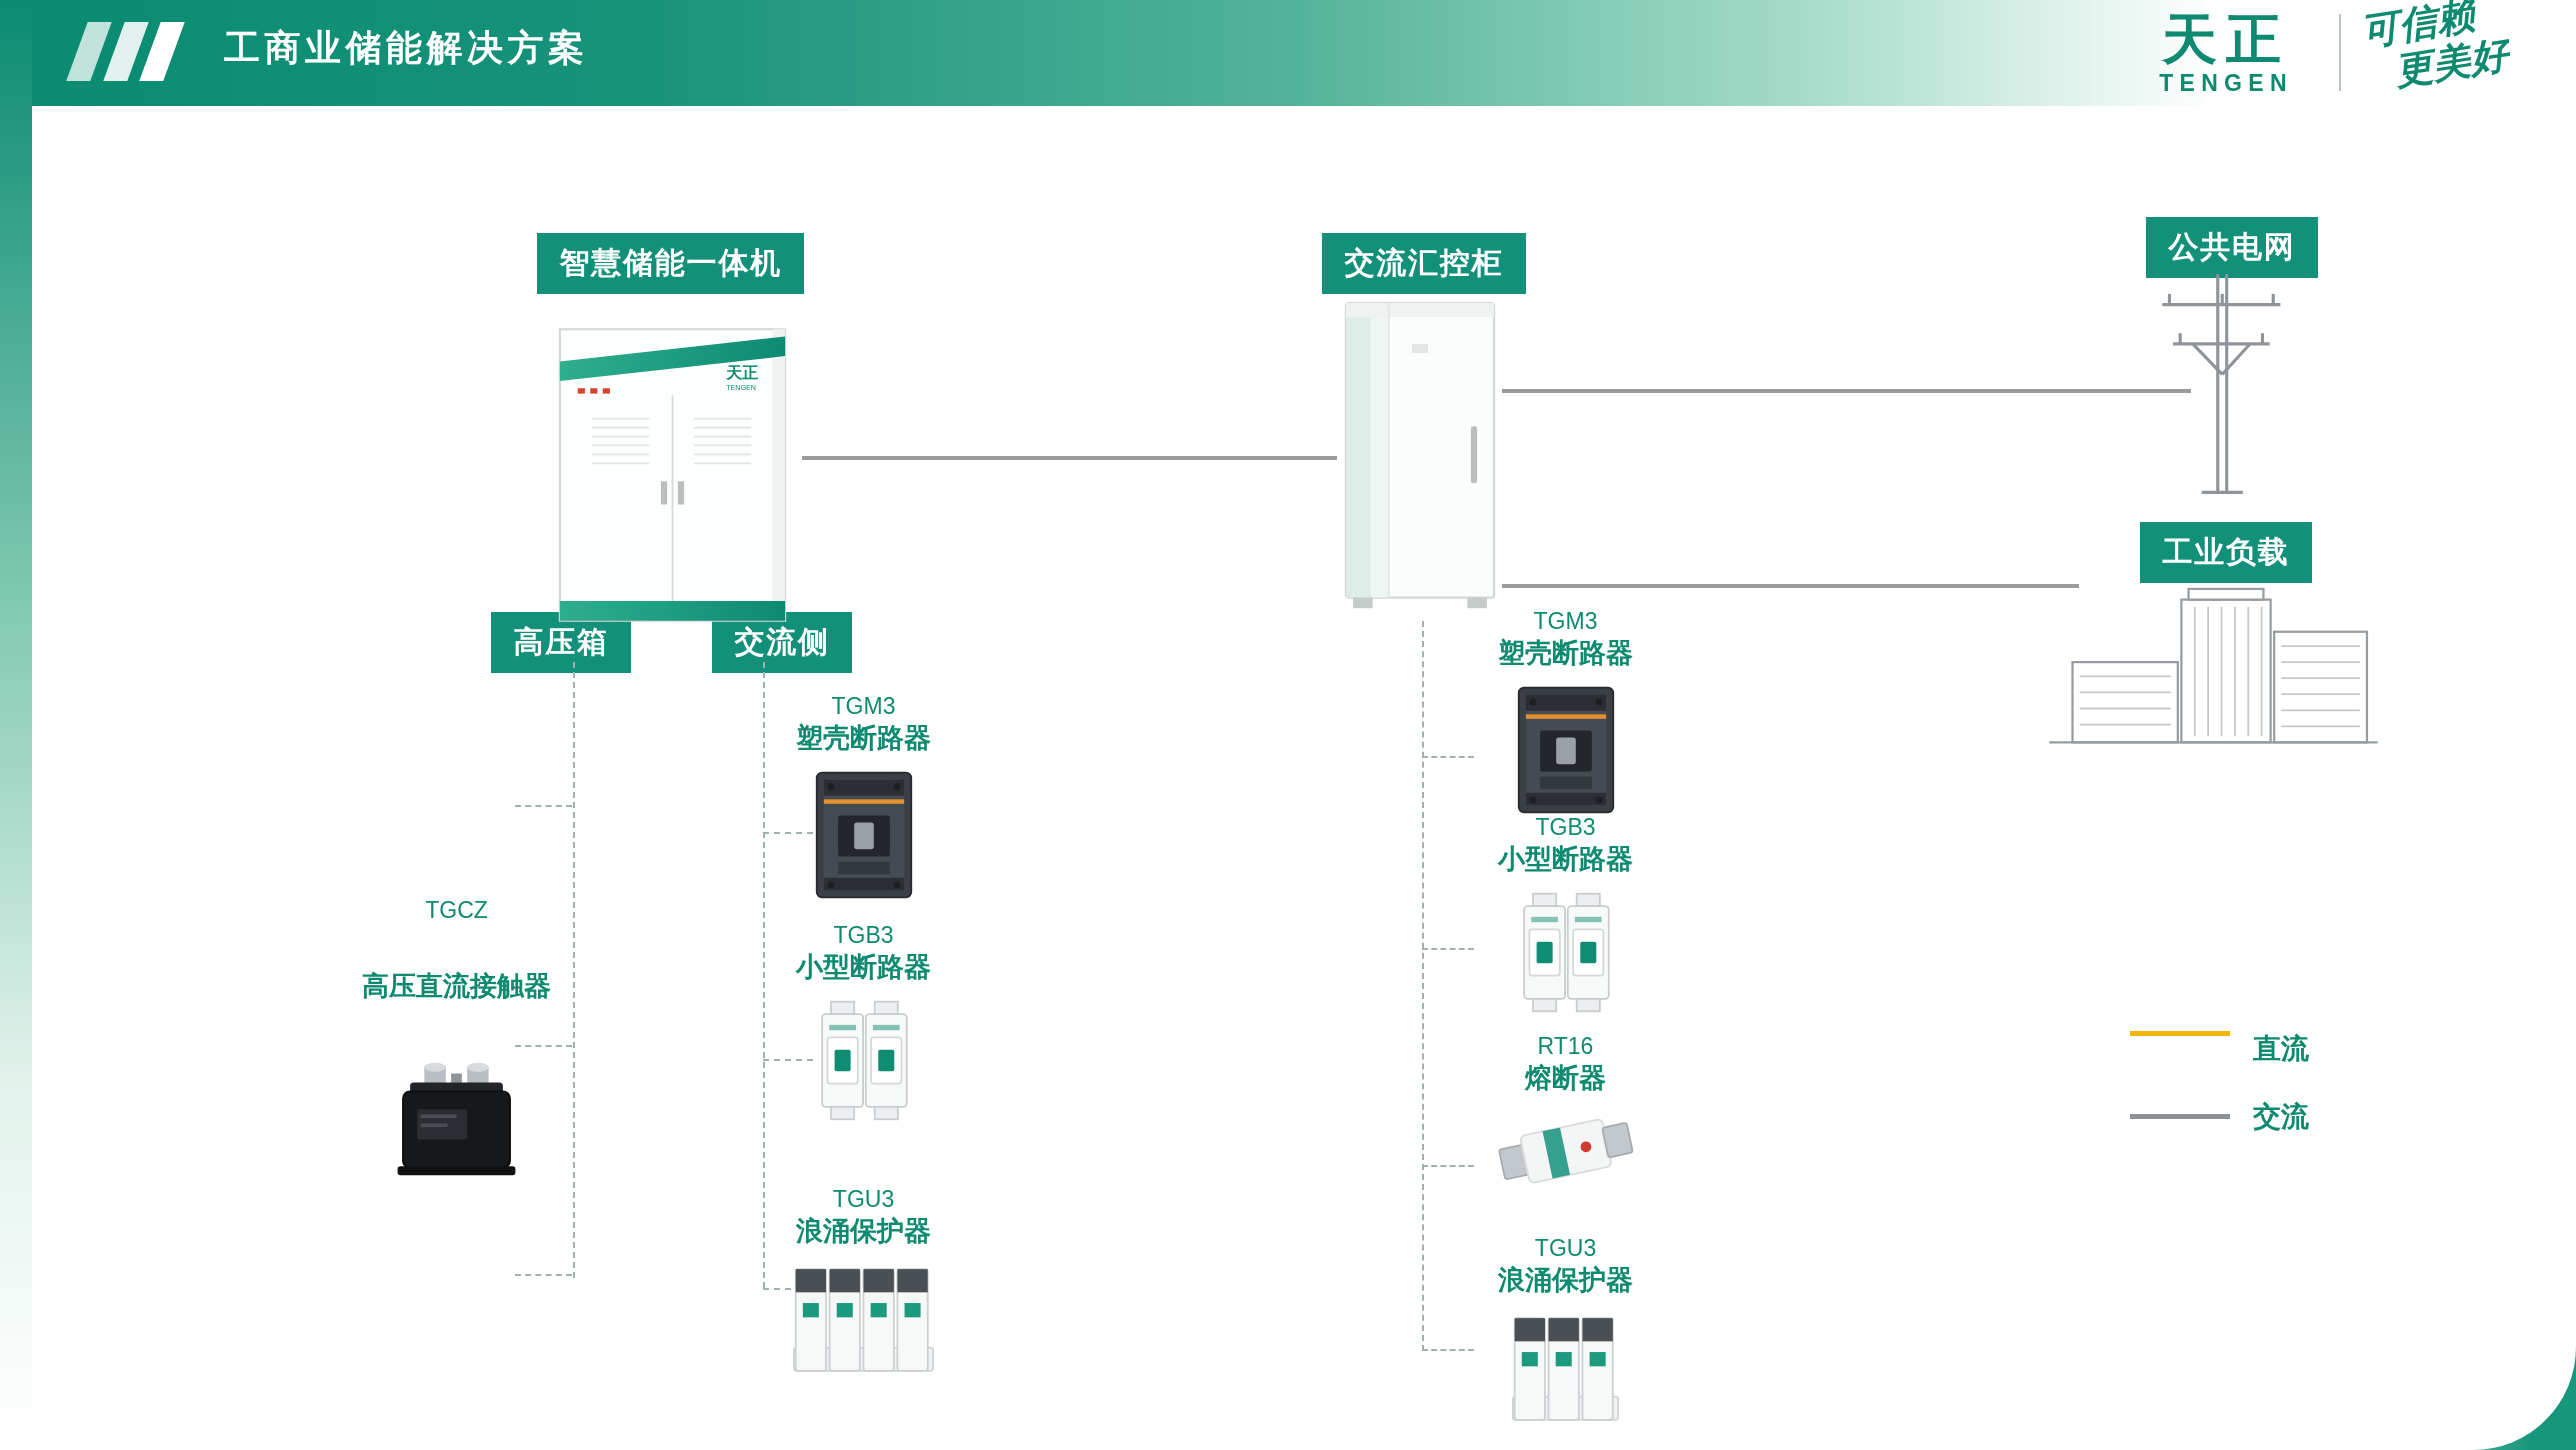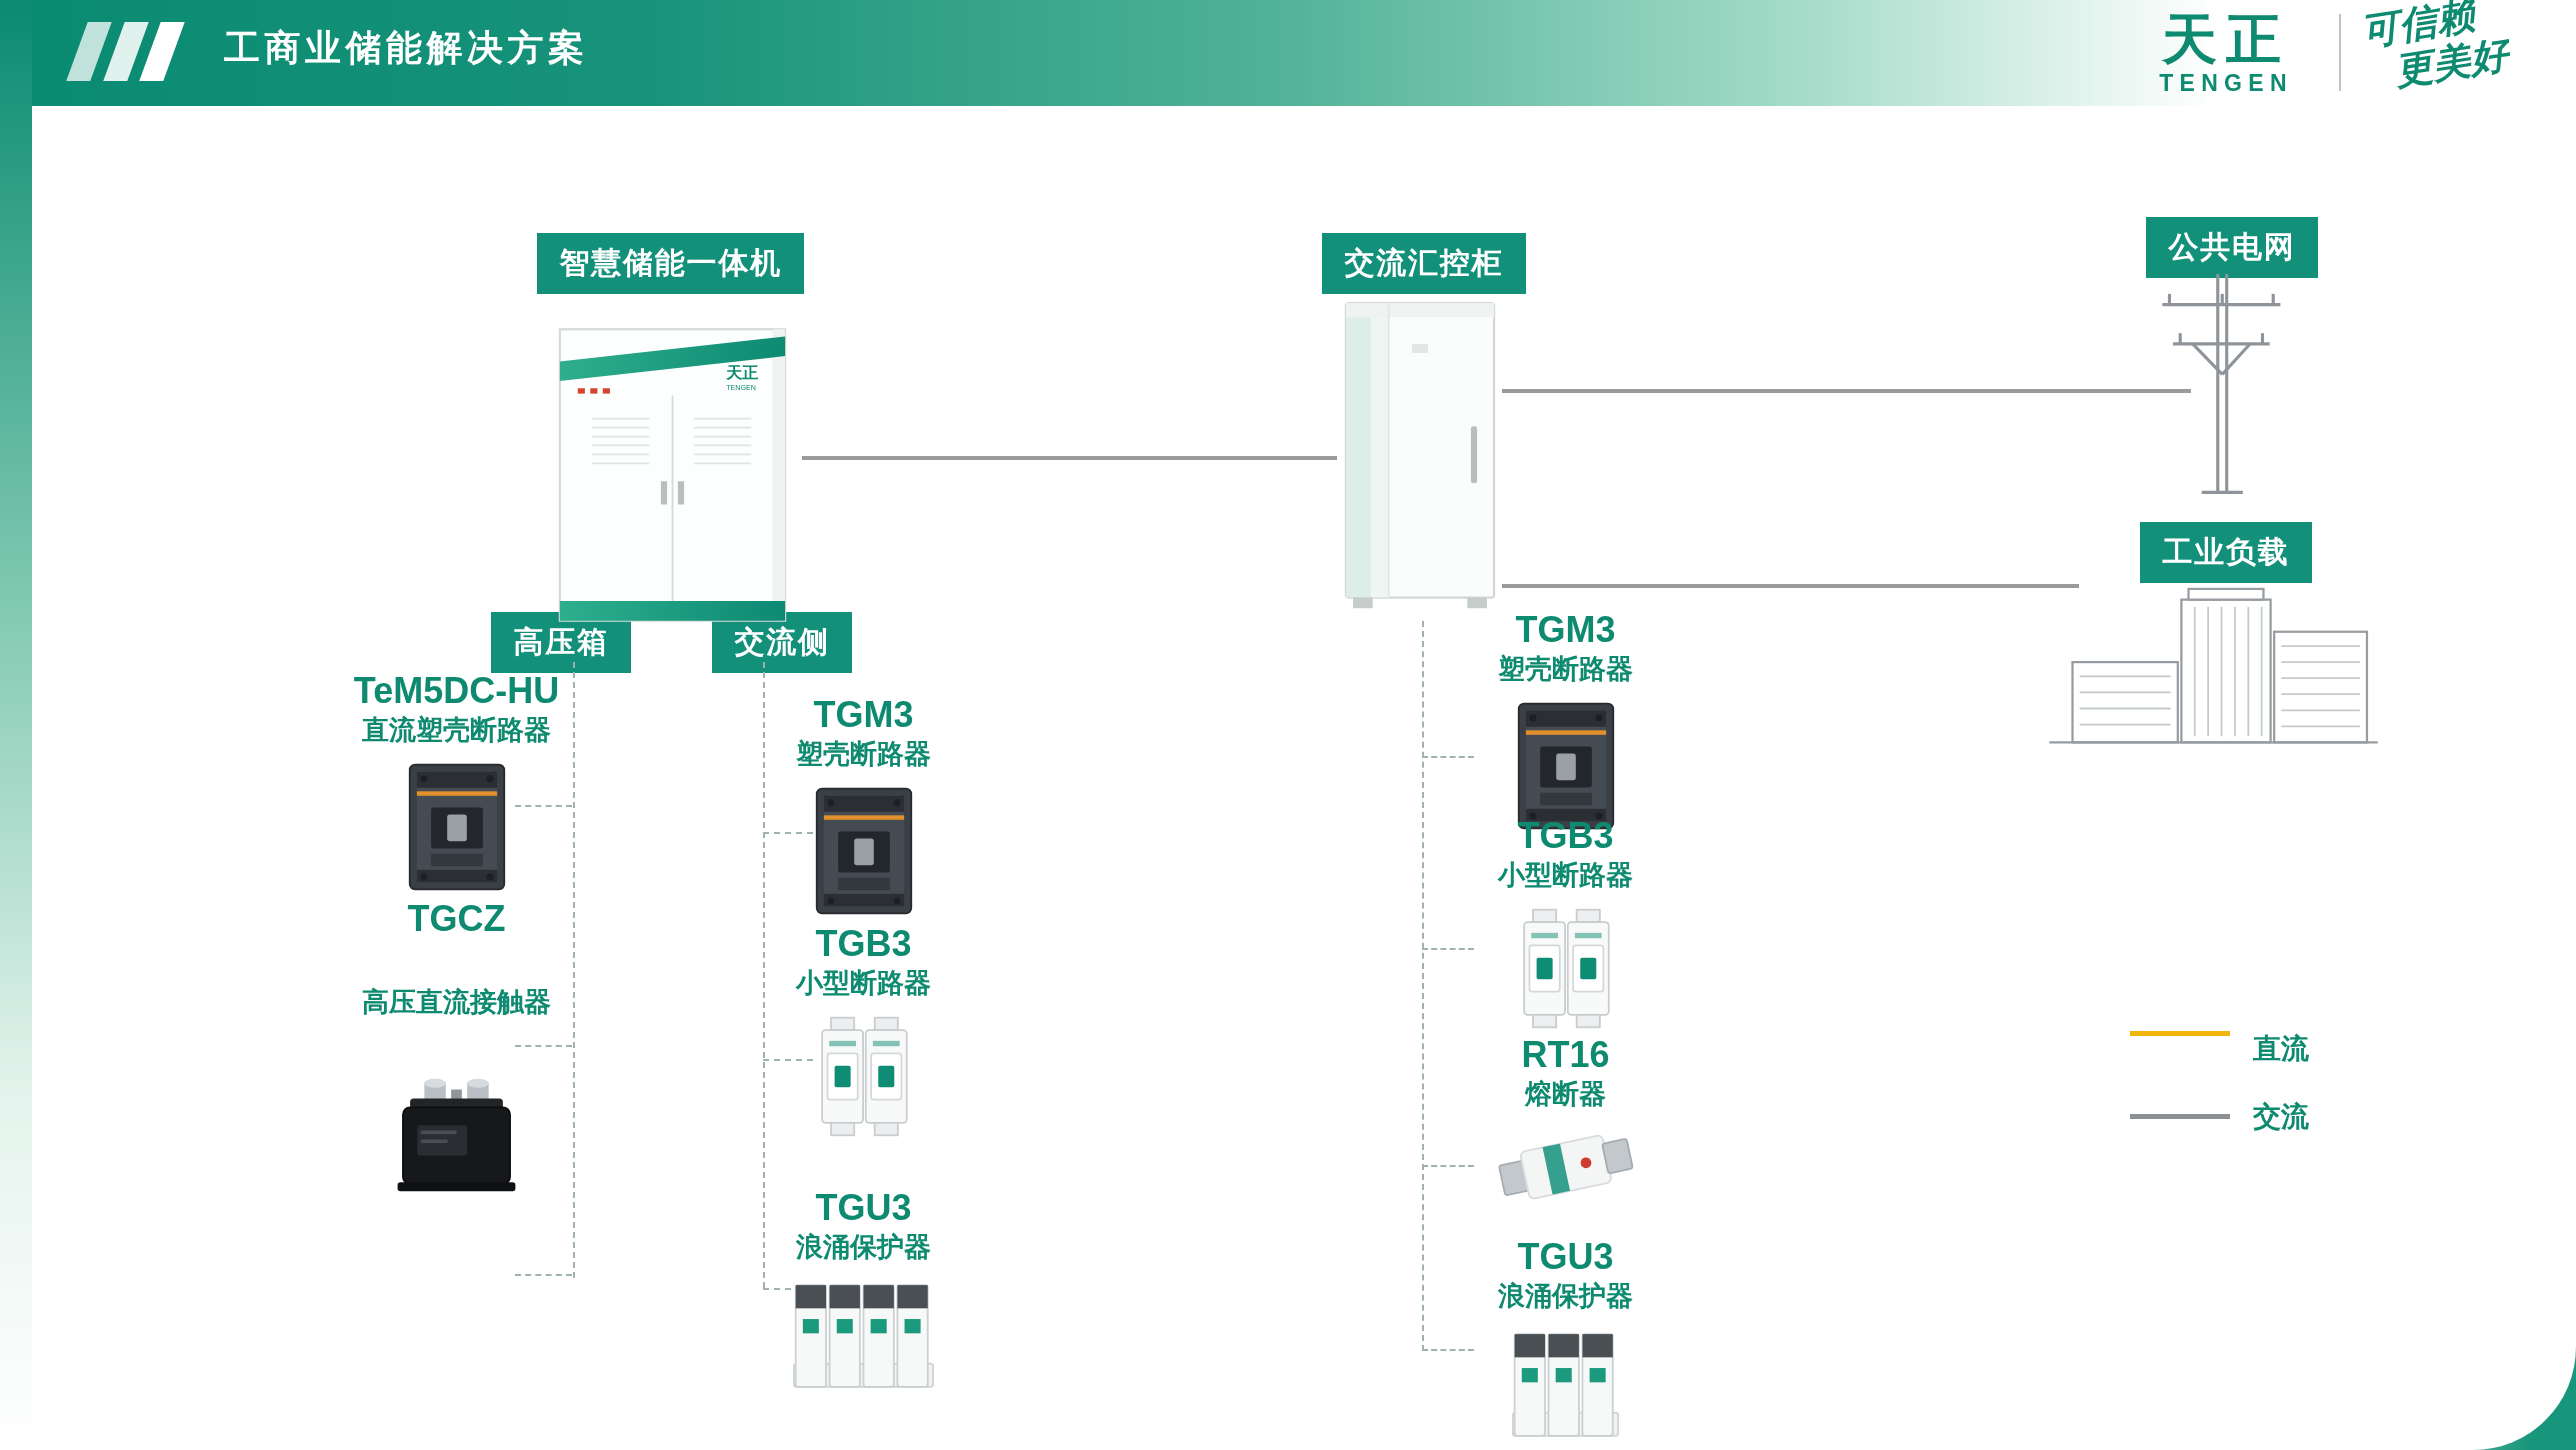--- a/index.html
+++ b/index.html
@@ -37,21 +37,21 @@
   
   .hline{position:absolute;height:3.6px;background:#9b9b9b;}
   .vdash{position:absolute;width:0;border-left:2.7px dashed #9fb3ac;}
   .hdash{position:absolute;height:0;border-top:2.7px dashed #9fb3ac;}
 
   
   .ill{position:absolute;}
 
   
   .prod{position:absolute;width:215px;display:flex;flex-direction:column;align-items:center;text-align:center;}
-  .model{font-size:36px;font-weight:700;color:#0E8A70;line-height:1.2;white-space:nowrap;}
+  .model{font-size:23px;font-weight:400;color:#0E8A70;line-height:1.2;white-space:nowrap;}
   .pname{font-size:27px;font-weight:700;color:#0E8A70;line-height:1.2;margin-top:1.8px;white-space:nowrap;}
   .pimg{margin-top:14.3px;}
   .tilt{transform:rotate(-12deg);}
 
   
   .legend-line{position:absolute;width:100px;height:4.5px;}
   .legend-label{position:absolute;font-size:28px;font-weight:700;color:#0E8A70;white-space:nowrap;}
 </style>
 </head>
 <body>
@@ -292,27 +292,20 @@
   <div class="hdash" style="left:763px;top:832px;width:50px;"></div>
   <div class="hdash" style="left:763px;top:1059px;width:50px;"></div>
   <div class="hdash" style="left:763px;top:1288px;width:50px;"></div>
 
   <div class="vdash" style="left:1422px;top:621px;height:730px;"></div>
   <div class="hdash" style="left:1422px;top:756px;width:52px;"></div>
   <div class="hdash" style="left:1422px;top:948px;width:52px;"></div>
   <div class="hdash" style="left:1422px;top:1165px;width:52px;"></div>
   <div class="hdash" style="left:1422px;top:1349px;width:52px;"></div>
 
-  <div class="prod" style="left:349px;top:669px;">
-    <div class="model">TeM5DC-HU</div>
-    <div class="pname">直流塑壳断路器</div>
-    <svg class="pimg" width="106" height="132" viewBox="0 0 118 148">
-        <use href="#sym-mccb"></use>
-      </svg>
-  </div>
   <div class="prod" style="left:349px;top:897px;gap:44px;">
     <div class="model">TGCZ</div>
     <div class="pname">高压直流接触器</div>
     <svg class="pimg" width="125" height="116" viewBox="0 0 140 130">
         <use href="#sym-contactor"></use>
       </svg>
   </div>
 
   <div class="prod" style="left:756px;top:693px;">
     <div class="model">TGM3</div>

